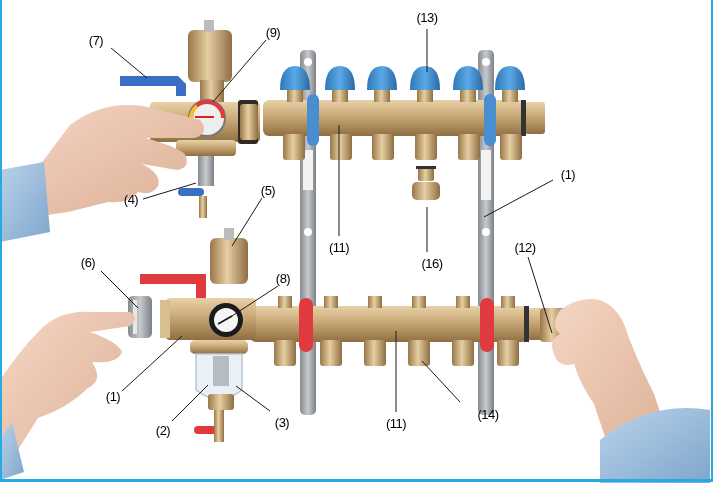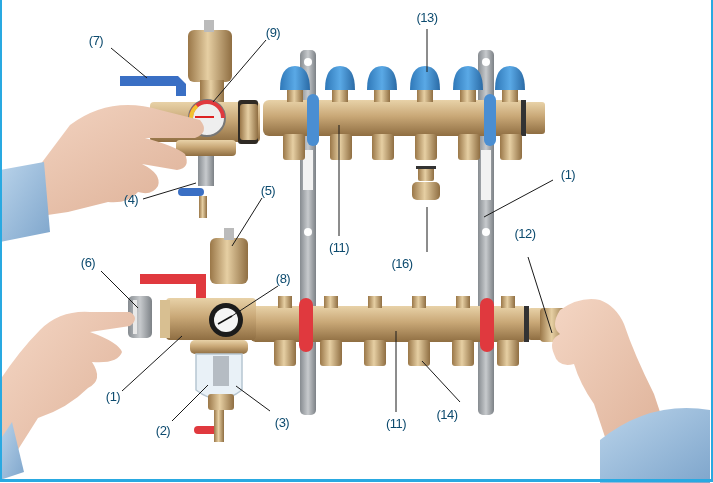--- a/index.html
+++ b/index.html
@@ -1,20 +1,20 @@
 <!DOCTYPE html>
 <html><head>
 <meta charset="utf-8">
 <style>
   html,body{margin:0;padding:0;background:#fff;}
   #stage{position:relative;width:713px;height:483px;overflow:hidden;background:#fff;
     font-family:"Liberation Sans",sans-serif;}
   #frame{position:absolute;left:0;top:0;width:709px;height:479px;border:2px solid #29a9e1;border-top:none;border-bottom-width:3px;box-sizing:content-box;pointer-events:none;}
   svg{position:absolute;left:0;top:0;}
-  .lbl{position:absolute;font-size:13px;color:#0c4a6e;letter-spacing:-0.5px;white-space:nowrap;transform:translate(-50%,-50%);}
+  .lbl{position:absolute;font-size:13px;color:#000000;letter-spacing:-0.5px;white-space:nowrap;transform:translate(-50%,-50%);}
 </style>
 </head>
 <body>
 
 <div id="stage">
   <svg width="713" height="483" viewBox="0 0 713 483">
     <defs>
       <linearGradient id="brass" x1="0" y1="0" x2="0" y2="1">
         <stop offset="0" stop-color="#e8d2a8"></stop>
         <stop offset="0.45" stop-color="#c9a877"></stop>
@@ -205,20 +205,20 @@
   <div class="lbl" style="left:163px;top:430px">(2)</div>
   <div class="lbl" style="left:282px;top:422px">(3)</div>
   <div class="lbl" style="left:131px;top:199px">(4)</div>
   <div class="lbl" style="left:268px;top:190px">(5)</div>
   <div class="lbl" style="left:88px;top:262px">(6)</div>
   <div class="lbl" style="left:96px;top:40px">(7)</div>
   <div class="lbl" style="left:283px;top:278px">(8)</div>
   <div class="lbl" style="left:273px;top:32px">(9)</div>
   <div class="lbl" style="left:396px;top:423px">(11)</div>
   <div class="lbl" style="left:339px;top:247px">(11)</div>
-  <div class="lbl" style="left:525px;top:233px">(12)</div>
+  <div class="lbl" style="left:525px;top:247px">(12)</div>
   <div class="lbl" style="left:427px;top:17px">(13)</div>
-  <div class="lbl" style="left:447px;top:414px">(14)</div>
+  <div class="lbl" style="left:488px;top:414px">(14)</div>
   <div class="lbl" style="left:568px;top:174px">(1)</div>
-  <div class="lbl" style="left:402px;top:263px">(16)</div>
+  <div class="lbl" style="left:432px;top:263px">(16)</div>
 
   <div id="frame"></div>
 </div>
 
 </body></html>

